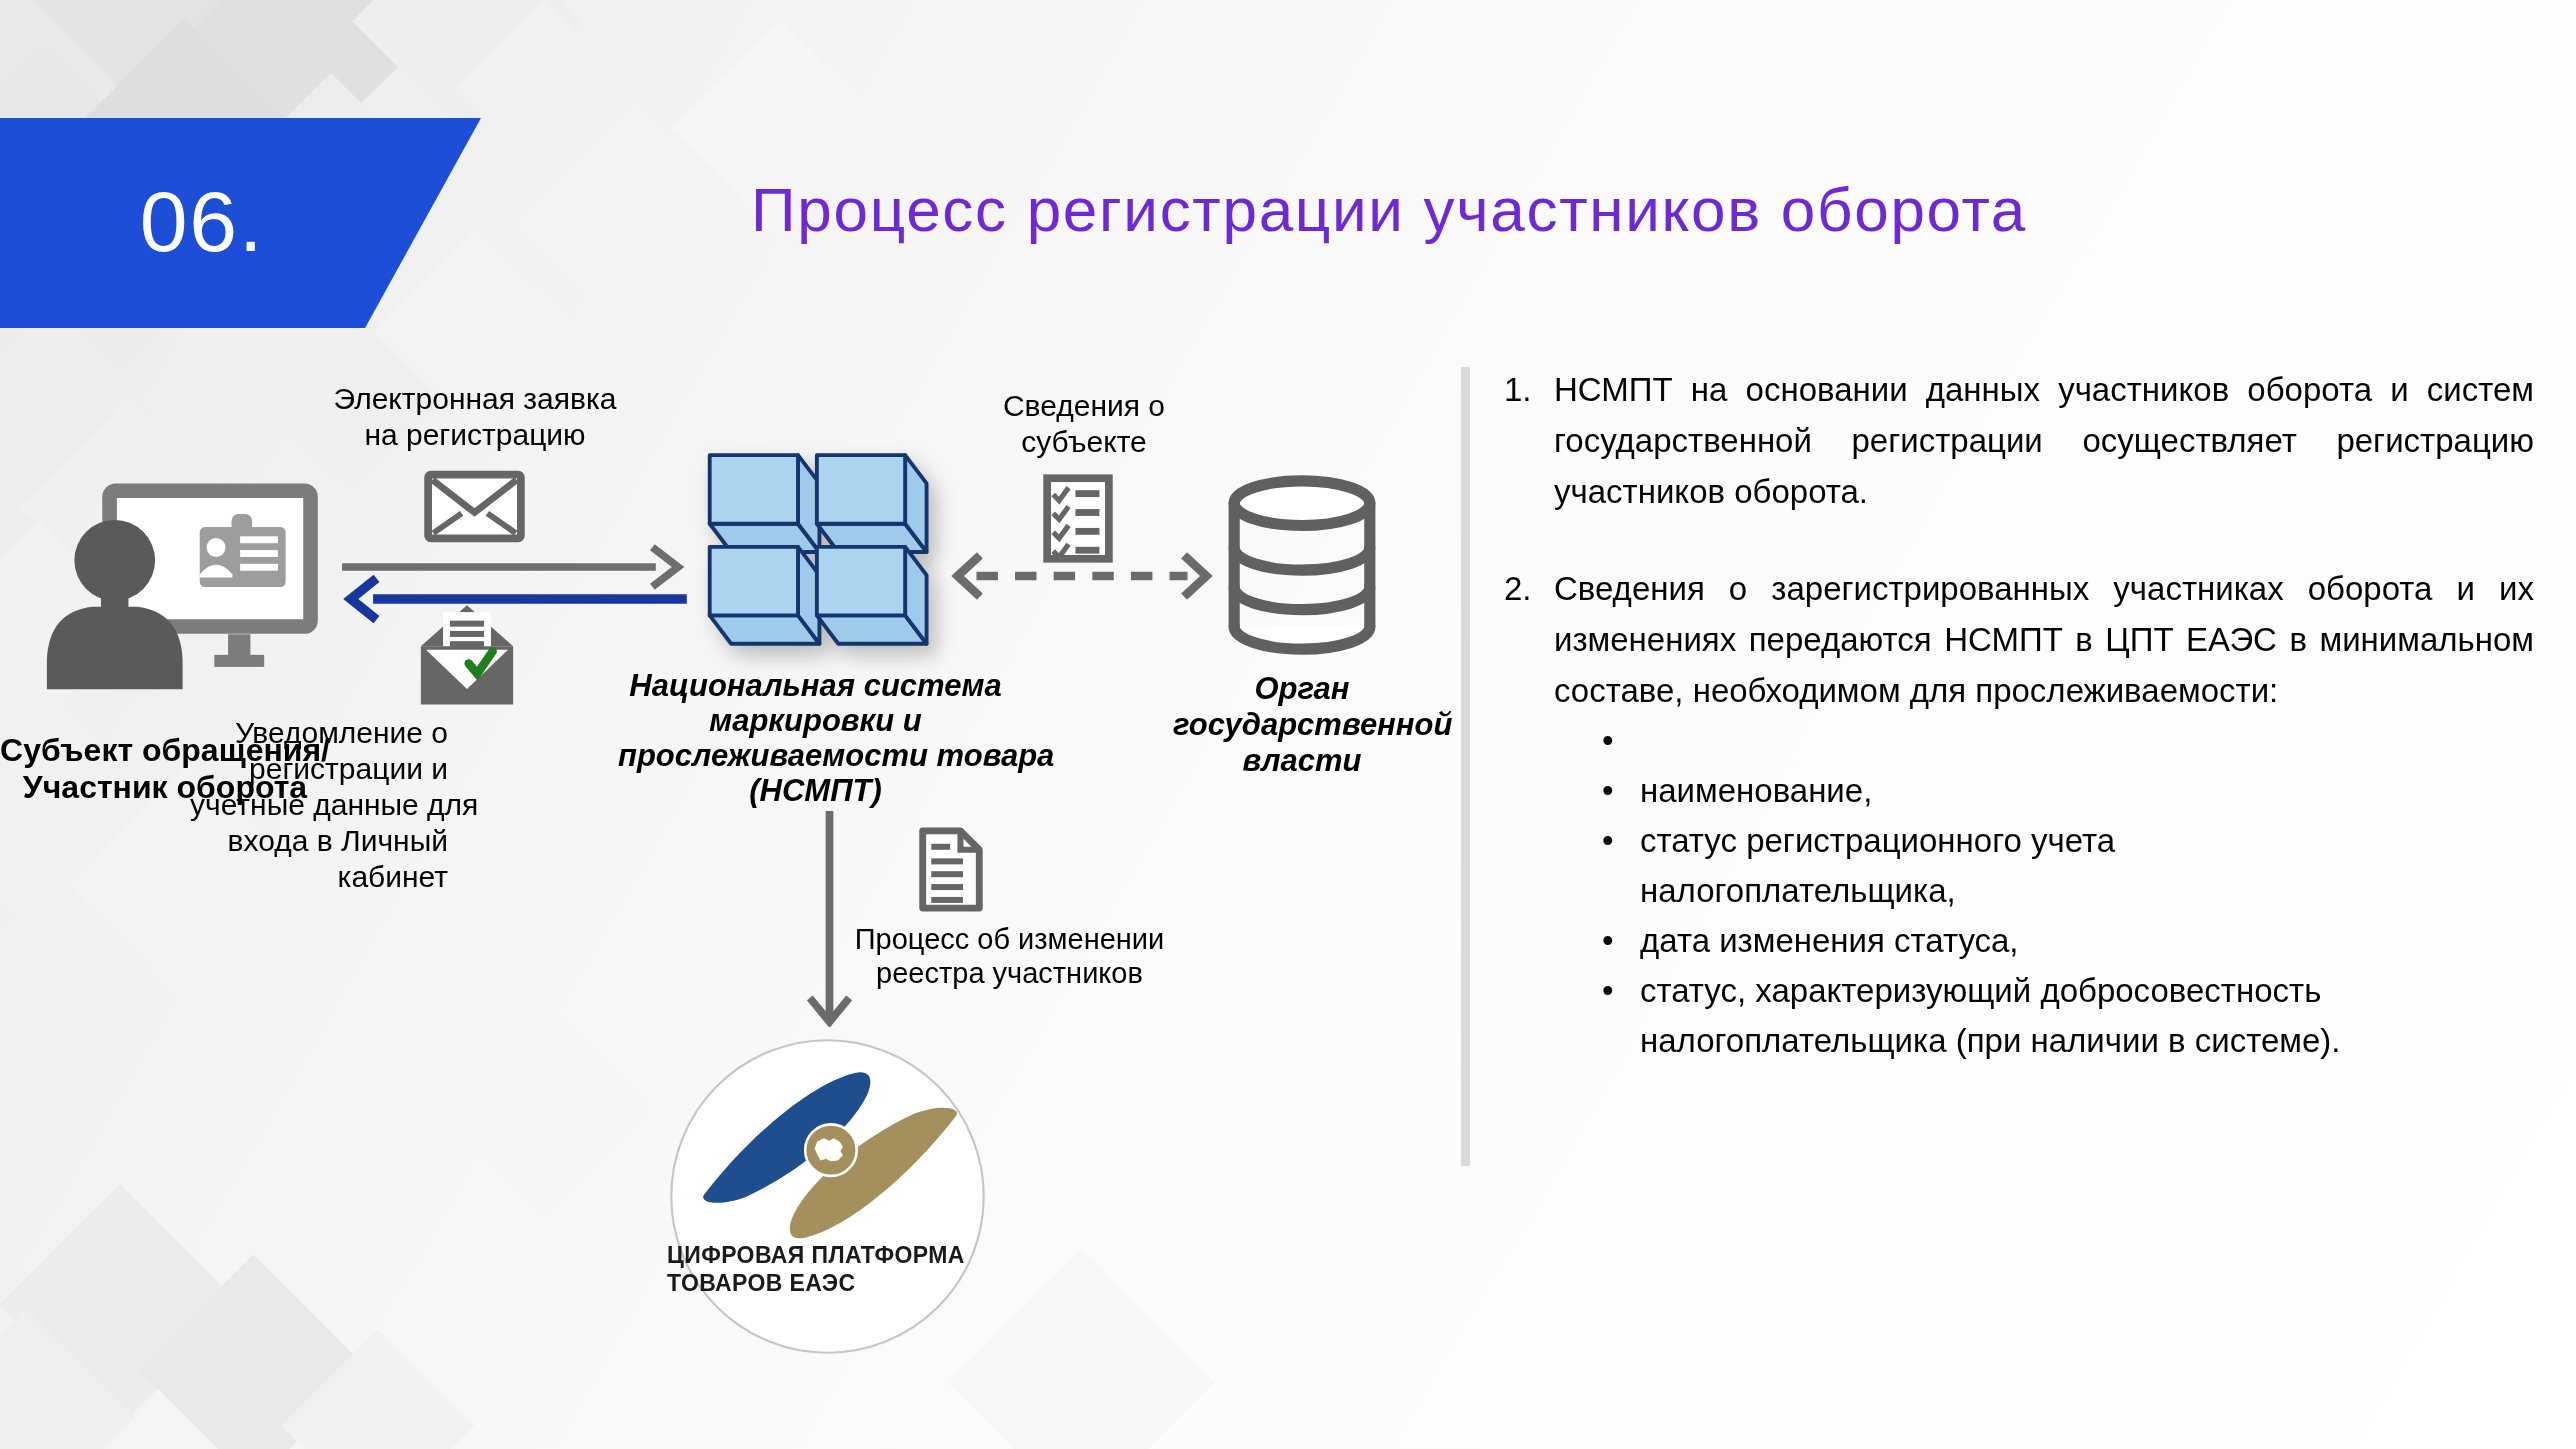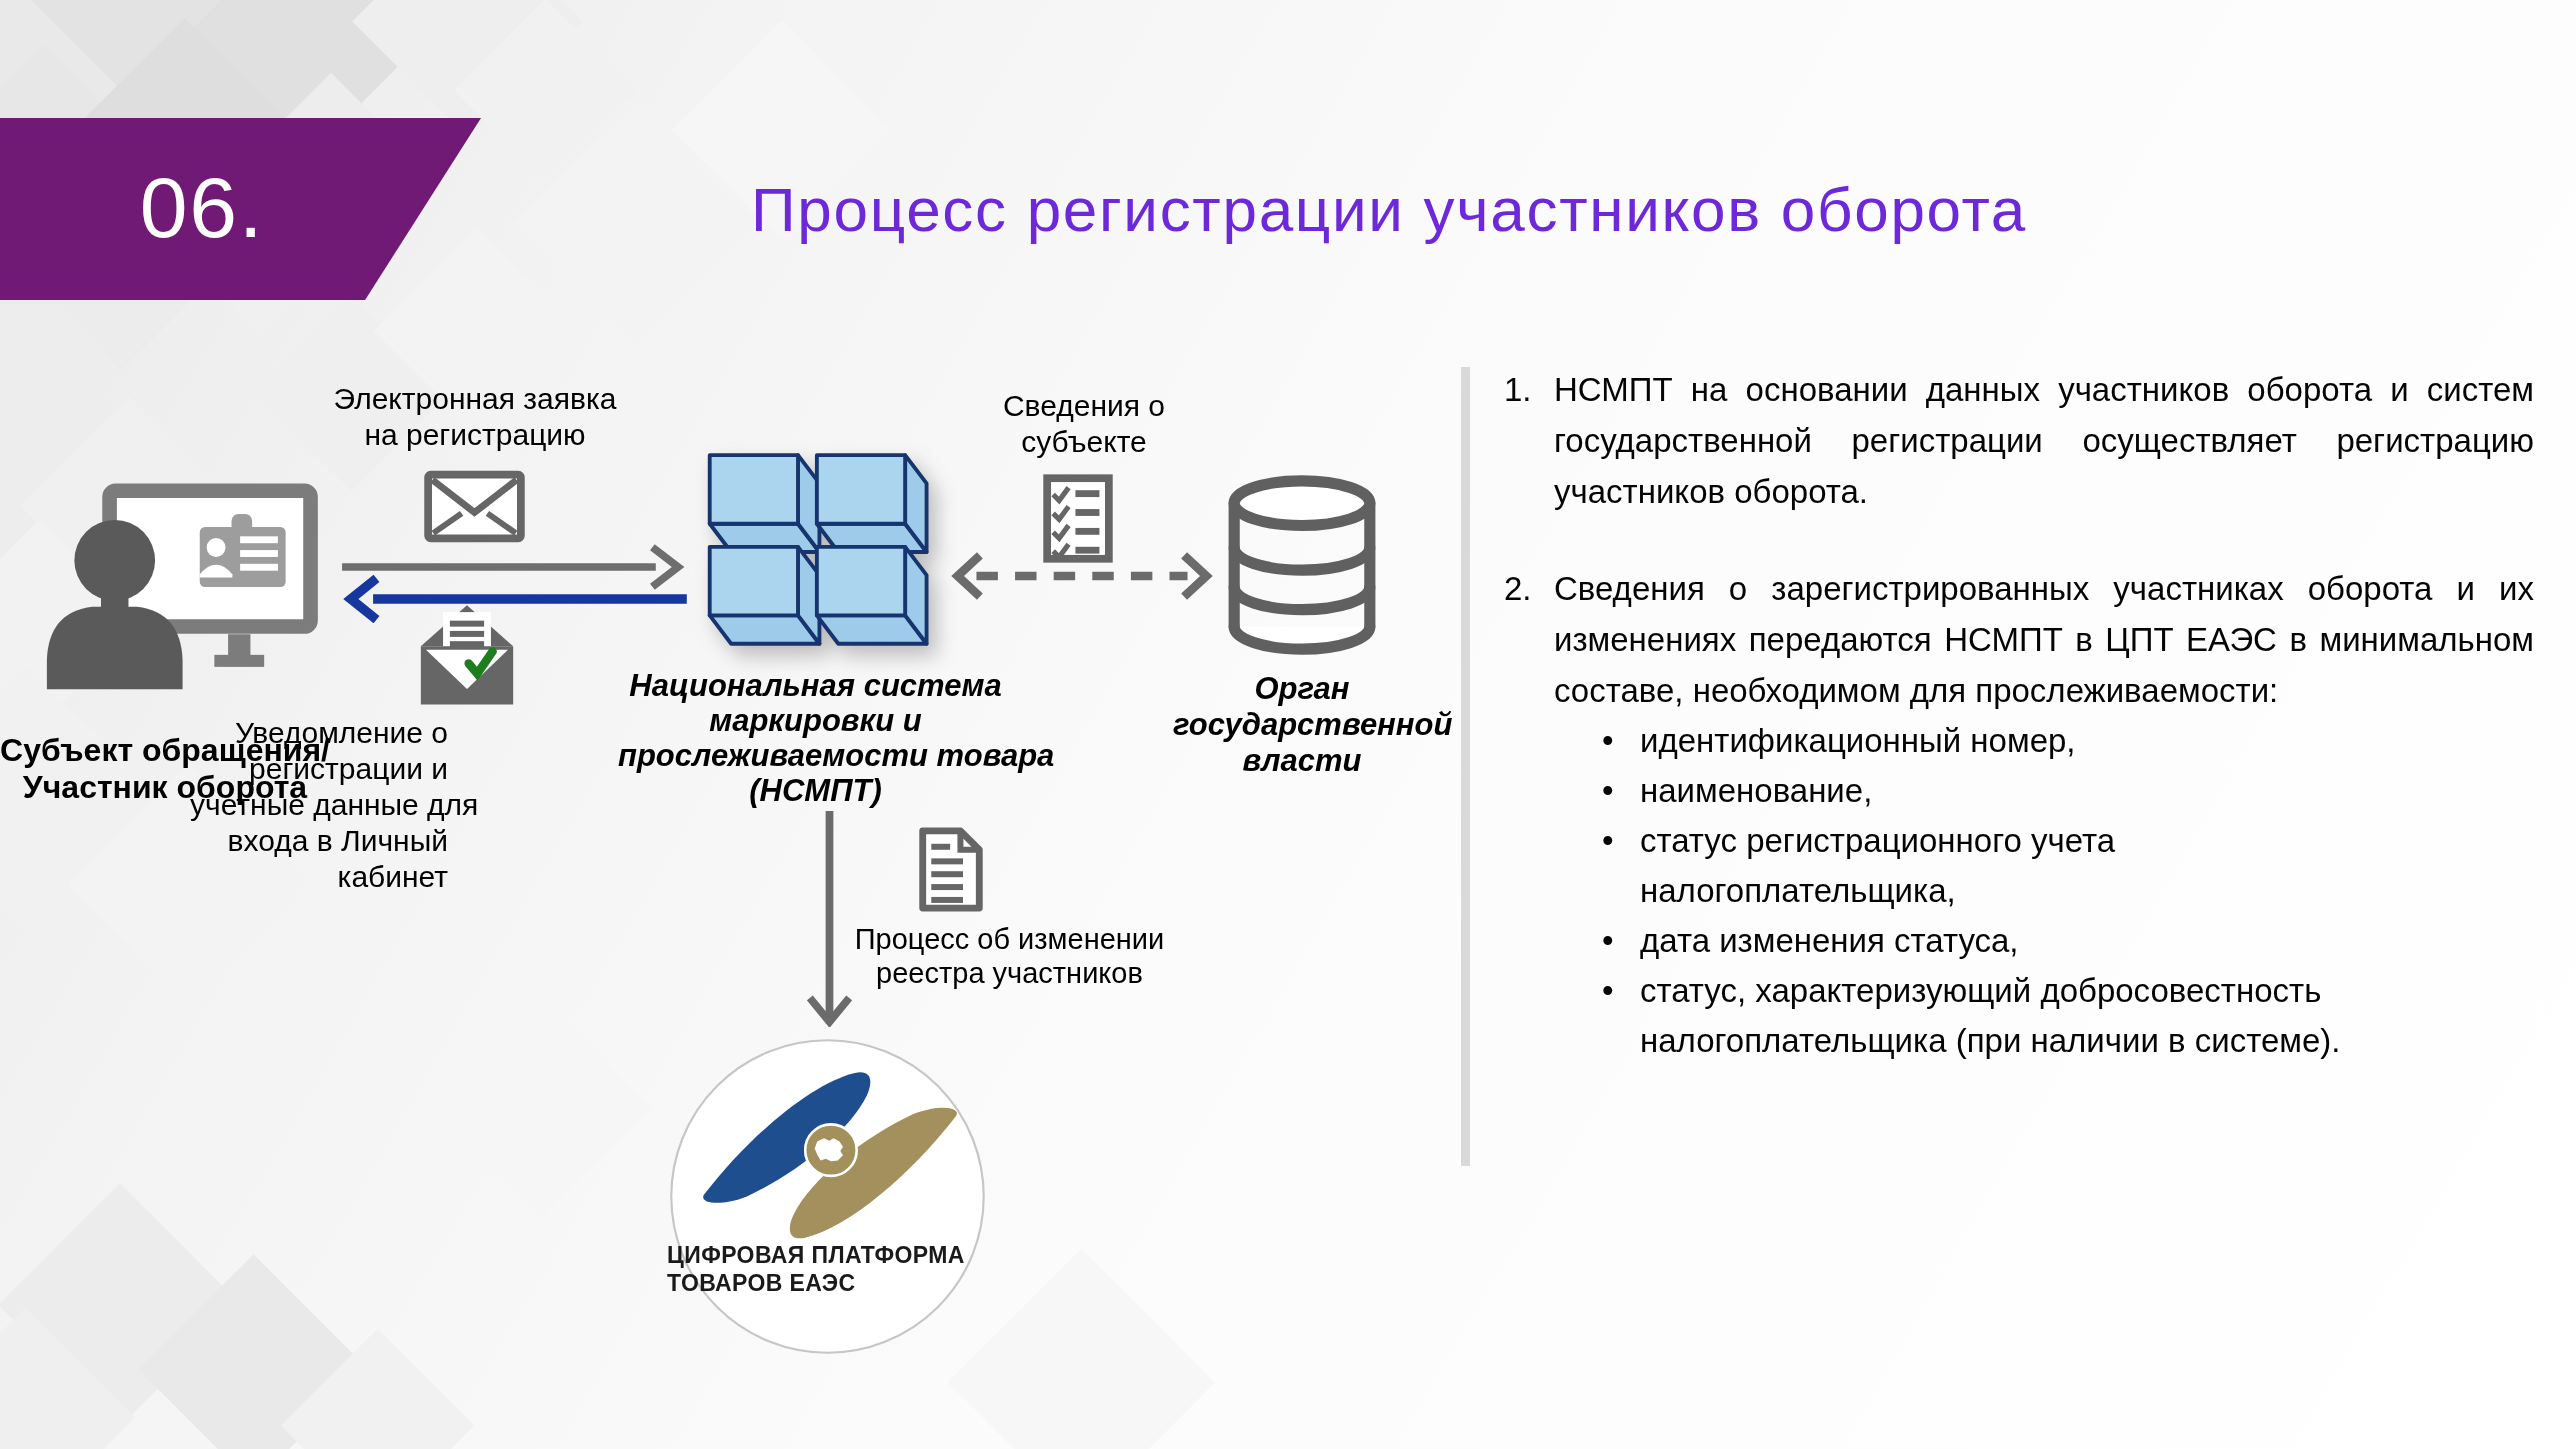--- a/index.html
+++ b/index.html
@@ -7,22 +7,22 @@
     width:2576px;height:1449px;position:relative;overflow:hidden;
     font-family:"Liberation Sans","DejaVu Sans",sans-serif;
     background:linear-gradient(120deg,#eaeaea 0%,#f5f5f5 28%,#fcfcfc 55%,#ffffff 100%);
     color:#111;
   }
   .abs{position:absolute;}
   
   .dm{position:absolute;transform:rotate(45deg);}
   
   .banner{
-    position:absolute;left:0;top:118px;width:481px;height:182px;
-    background:#701a75;
+    position:absolute;left:0;top:118px;width:481px;height:210px;
+    background:#1d4ed8;
     clip-path:polygon(0 0,100% 0,75.9% 100%,0 100%);
   }
   .slide-number{
     position:absolute;left:0;top:50%;width:404px;transform:translateY(-52%);
     text-align:center;color:#ffffff;font-size:86px;font-weight:400;letter-spacing:1.7px;
   }
   .page-title{
     position:absolute;left:1389px;top:209px;transform:translate(-50%,-50%);
     font-size:62px;letter-spacing:1.7px;color:#6d28d9;white-space:nowrap;font-weight:400;
   }
@@ -255,21 +255,20 @@
     <span class="p-num">1.</span>
     <div class="p-txt">НСМПТ на основании данных участников оборота и систем государственной регистрации осуществляет регистрацию участников оборота.</div>
   </div>
   <div class="p-item">
     <span class="p-num">2.</span>
     <div class="p-txt">Сведения о зарегистрированных участниках оборота и их изменениях передаются НСМПТ в ЦПТ ЕАЭС в минимальном составе, необходимом для прослеживаемости:</div>
   </div>
   <div class="bullets">
     <div class="b-row">
       <span class="b-dot">•</span>
-      <div class="b-txt">идентификационный номер,</div>
     </div>
     <div class="b-row">
       <span class="b-dot">•</span>
       <div class="b-txt">наименование,</div>
     </div>
     <div class="b-row">
       <span class="b-dot">•</span>
       <div class="b-txt">статус регистрационного учета налогоплательщика,</div>
     </div>
     <div class="b-row">

